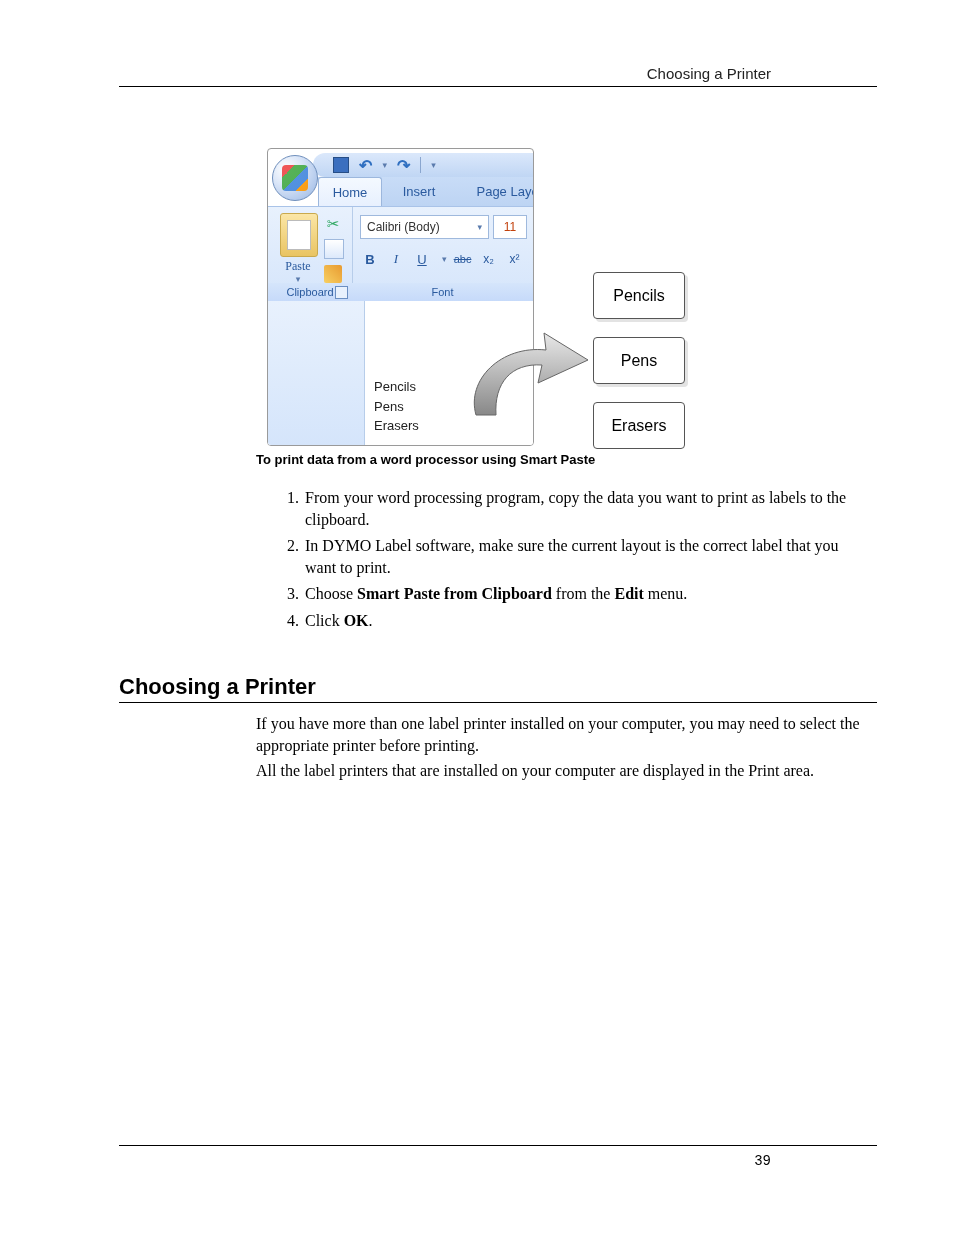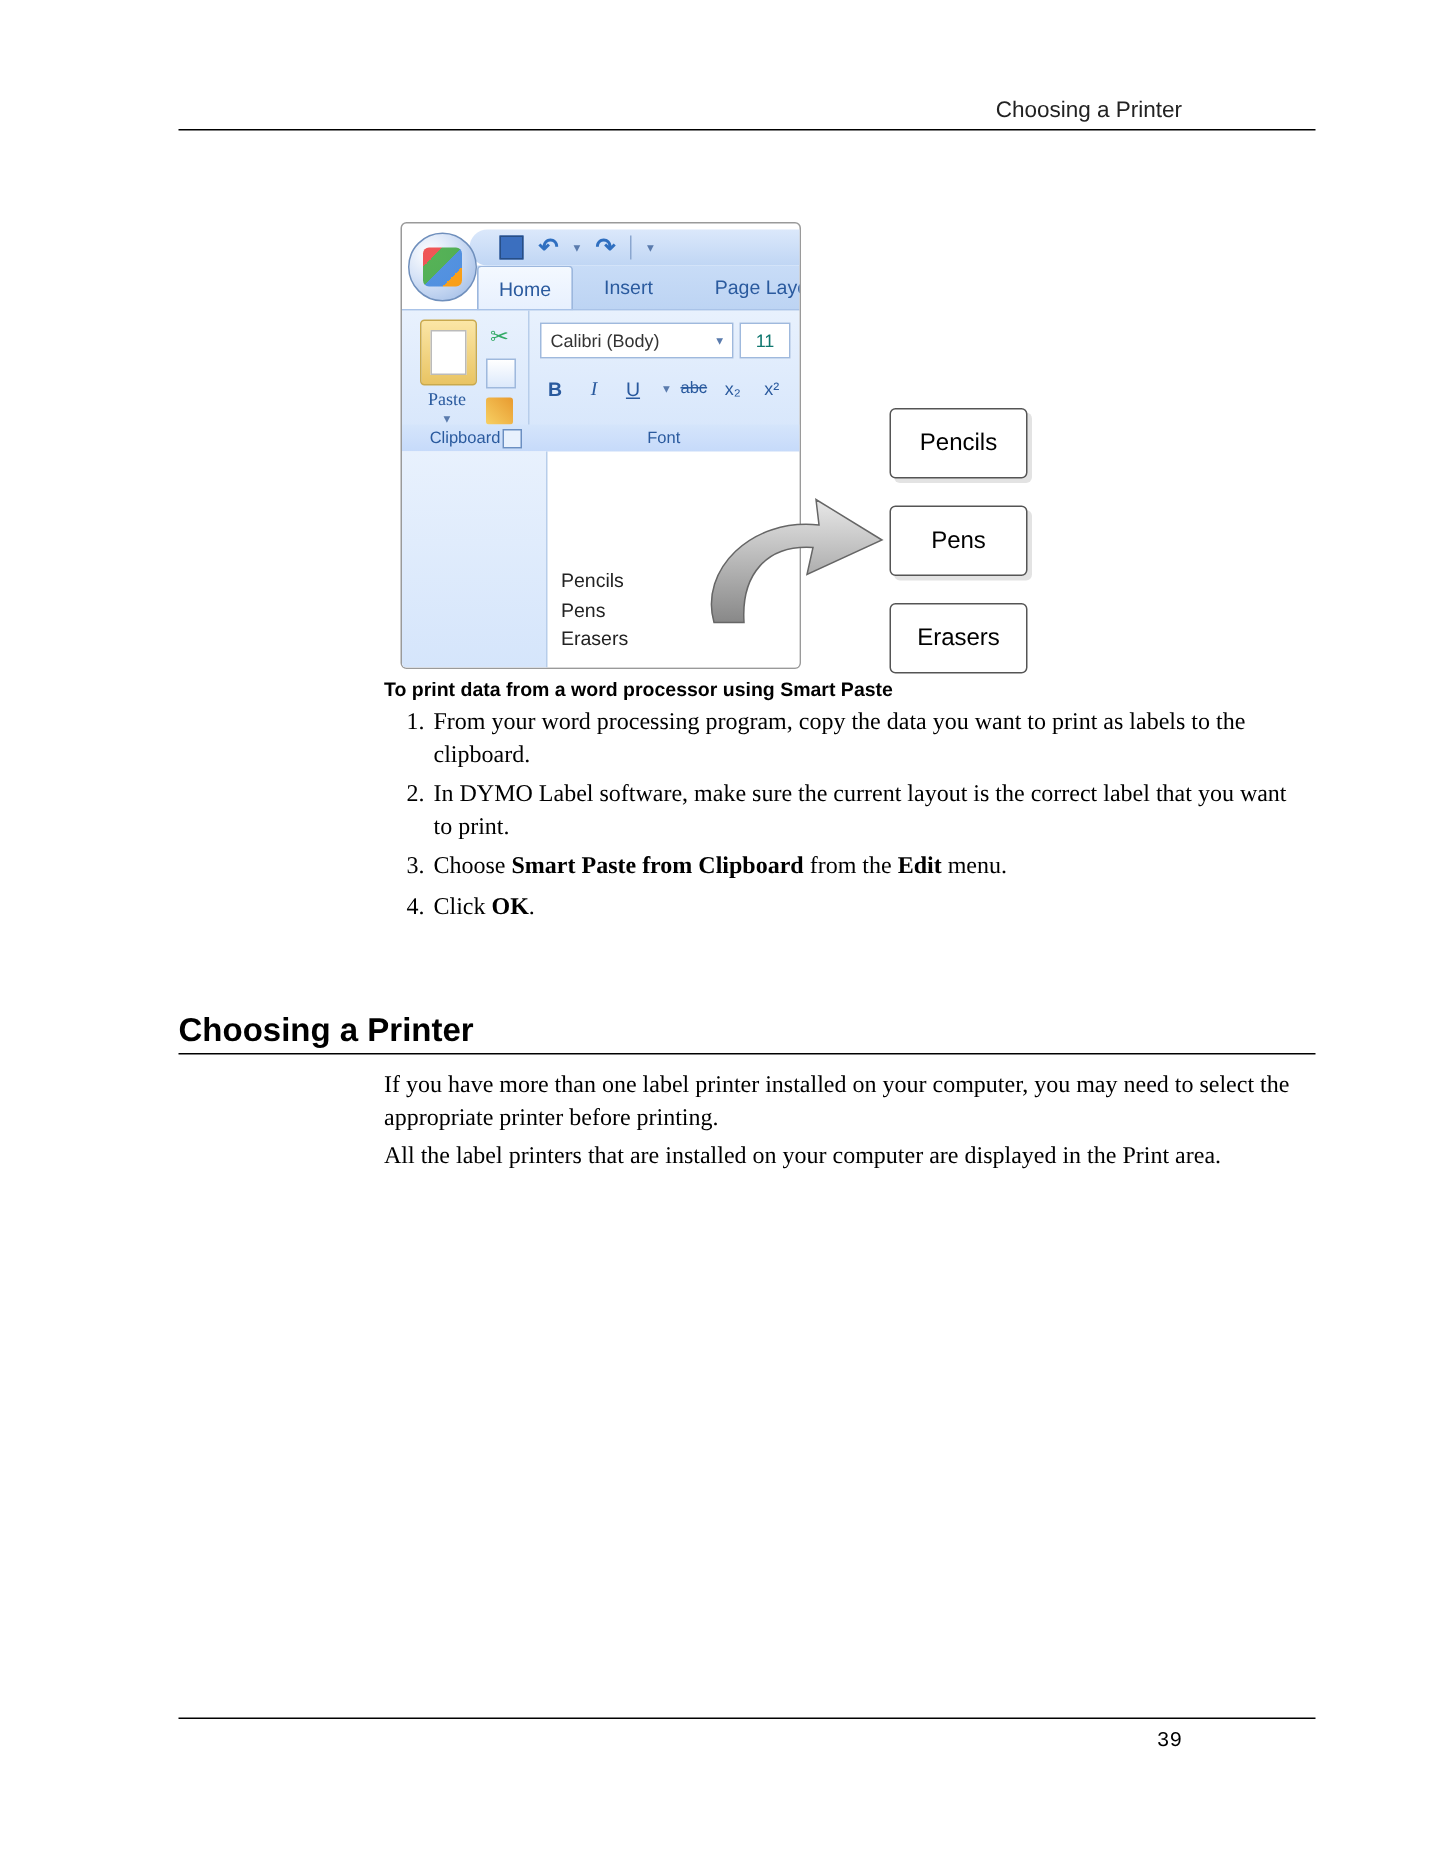--- a/index.html
+++ b/index.html
@@ -8,21 +8,20 @@
     background: #fff;
     width: 954px;
   }
   .page {
     position: relative;
     width: 848px;
     height: 1235px;
     background: #fff;
     font-family: "Times New Roman", Times, serif;
     color: #000;
-    padding-left: 17px;
   }
   .header-right {
     position: absolute;
     top: 65px;
     right: 77px;
     font-family: Verdana, Geneva, sans-serif;
     font-size: 15px;
     color: #222;
   }
   .header-rule {
@@ -141,21 +140,21 @@
   .font-name {
     flex:1; height:22px; background:#fff; border:1px solid #9fb9dd;
     font-family:"Segoe UI",Tahoma,sans-serif; font-size:12px;
     padding:0 6px; display:flex; align-items:center; justify-content:space-between;
     color:#333;
     gap:32px;
   }
   .font-size {
     width:32px; height:22px; background:#fff; border:1px solid #9fb9dd;
     font-family:"Segoe UI",Tahoma,sans-serif; font-size:12px;
-    display:flex; align-items:center; justify-content:center; color:#0f766e;
+    display:flex; align-items:center; justify-content:center; color:#c2410c;
   }
   .dd { font-size:9px; color:#5a7bad; margin-left:4px;}
   .font-row2 {
     position:absolute; left:8px; top:40px; right:6px; height:24px;
     display:flex; gap:6px; align-items:center;
     font-family:"Segoe UI",Tahoma,sans-serif; color:#2a5a9e;
   }
   .fbtn { width:20px; height:20px; display:flex; align-items:center; justify-content:center; font-size:13px;}
   .font-label {
     position:absolute; left:84px; bottom:0; right:0; height:18px;
@@ -210,21 +209,21 @@
   }
   .ol-steps {
     position:absolute;
     left: 257px;
     top: 471px;
     width: 610px;
     font-size: 16px;
     line-height: 1.35;
   }
   .ol-steps ol {
-    margin: 0;
+    margin: 16px;
     padding-left: 30px;
   }
   .ol-steps li {
     margin-bottom: 5px;
     padding-left: 2px;
   }
   .ol-steps li p {
     margin: 4px 0 0 0;
   }
   .ol-steps b, .ol-steps strong { font-weight: bold; }

